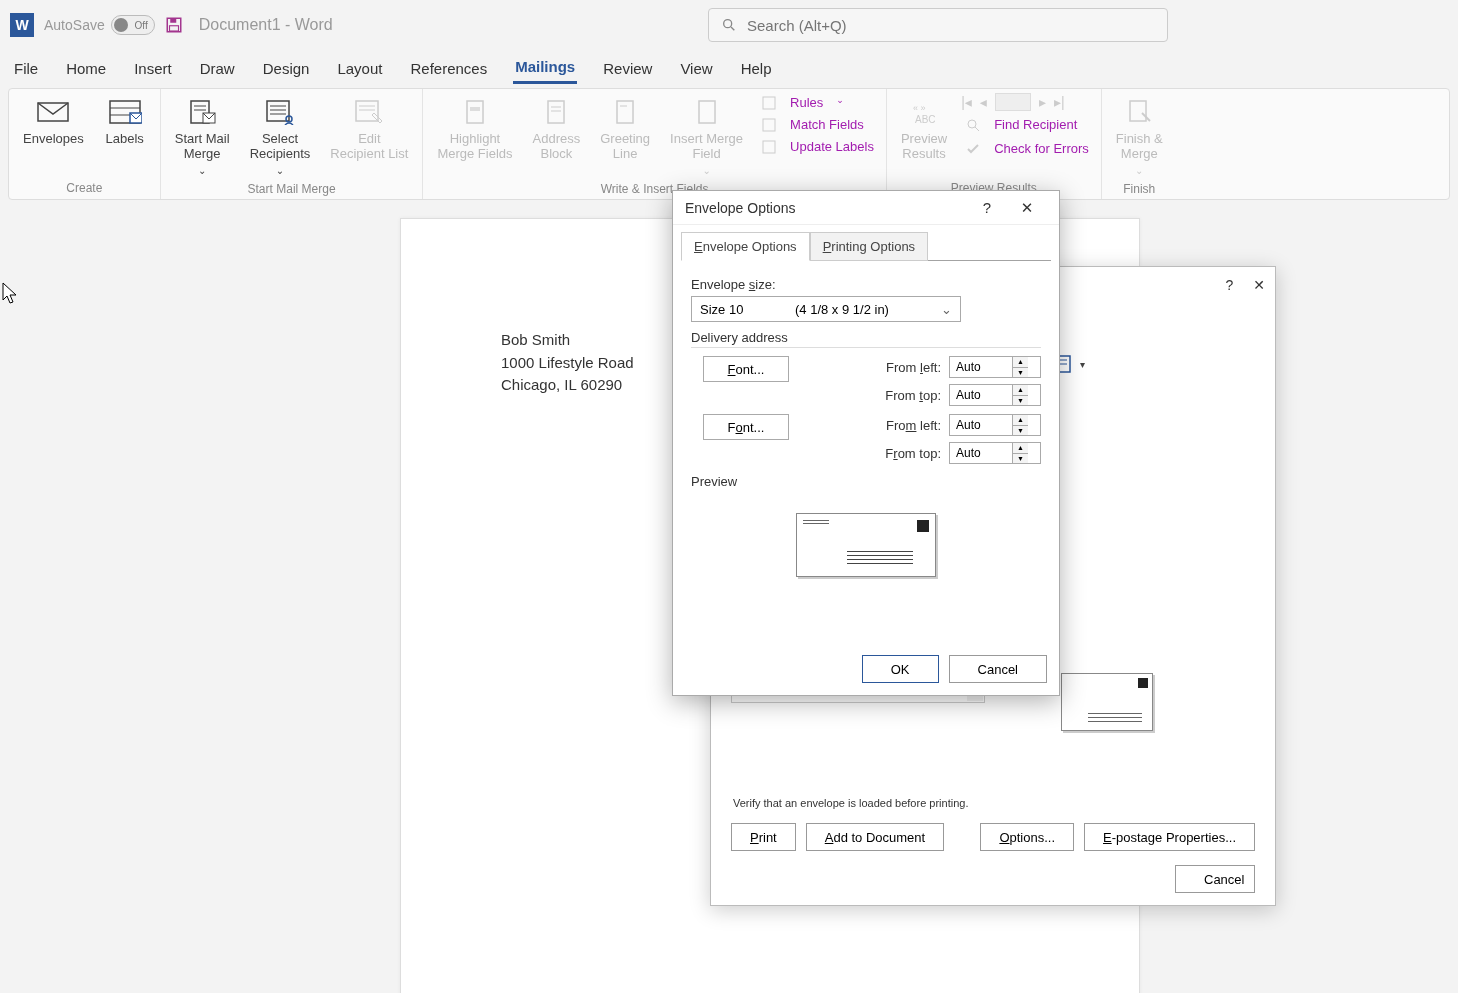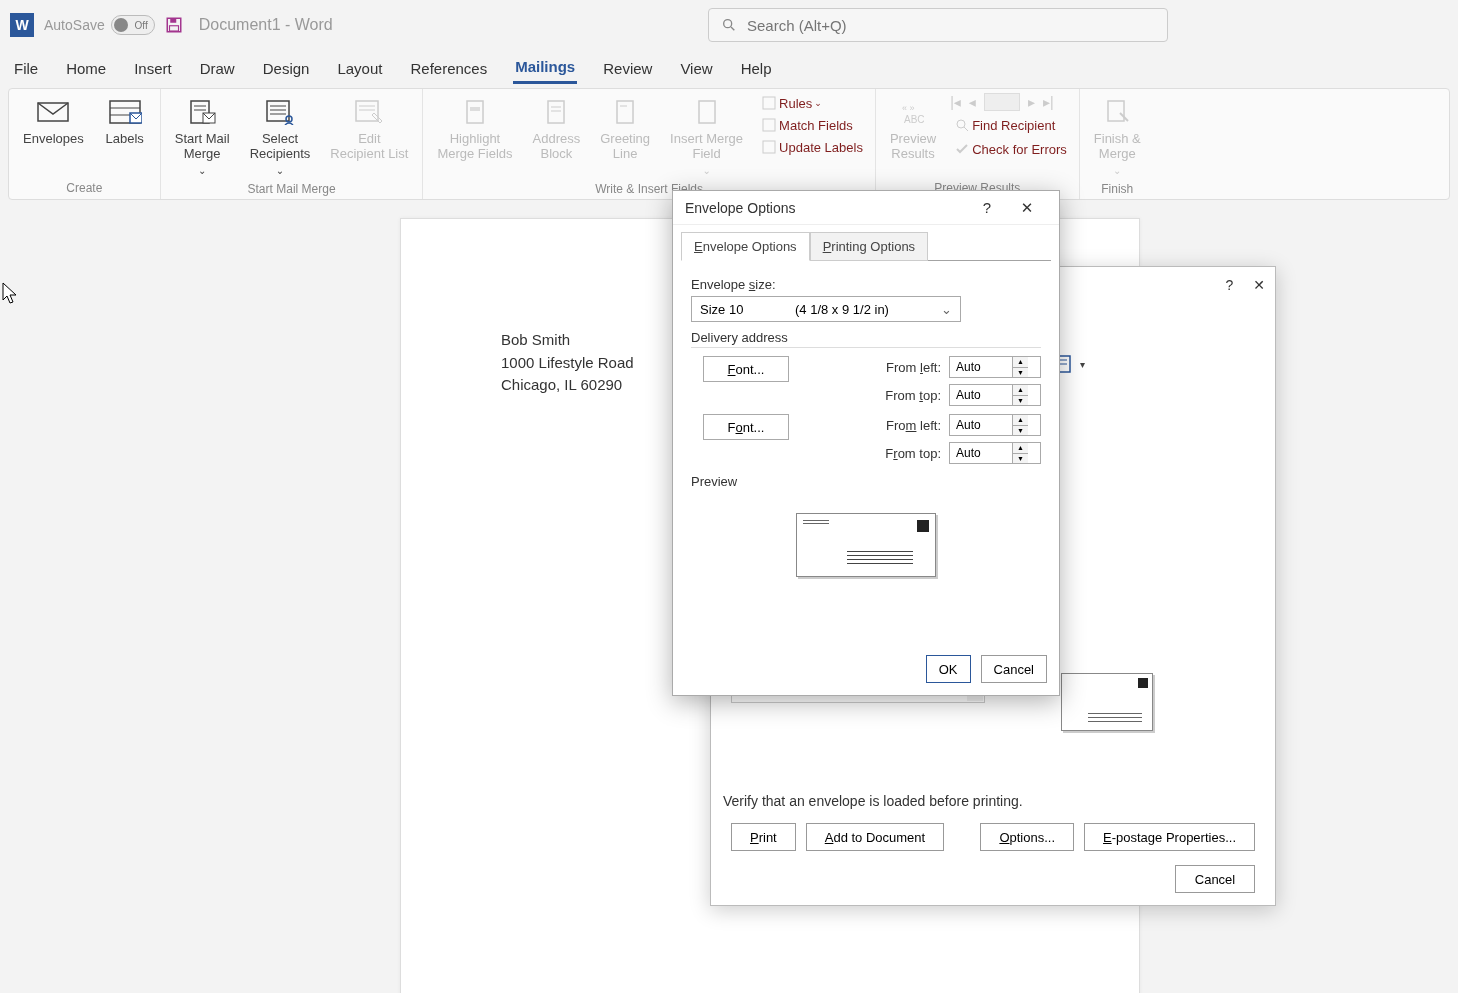--- a/index.html
+++ b/index.html
@@ -24,41 +24,41 @@
 
 
 .ribbon { background: #fafafa; border: 1px solid #ddd; border-radius: 4px; margin: 2px 8px; height: 112px; display: flex; }
 .ribbon-group { border-right: 1px solid #e4e4e4; padding: 4px 8px 0; display: flex; flex-direction: column; }
 .ribbon-group-items { display: flex; gap: 8px; flex: 1; align-items: flex-start; }
 .ribbon-group-label { text-align: center; font-size: 12px; color: #888; padding: 2px 0 4px; }
 .rbtn { display: flex; flex-direction: column; align-items: center; gap: 4px; padding: 4px 6px; font-size: 13px; color: #444; text-align: center; min-width: 54px; }
 .rbtn.disabled { color: #bbb; }
 .rbtn-icon { width: 34px; height: 30px; display: flex; align-items: center; justify-content: center; }
 .rstack { display: flex; flex-direction: column; gap: 2px; justify-content: center; }
-.rstack-item { display: flex; align-items: center; gap: 2px; font-size: 13px; color: #7f1d1d; padding: 2px 4px; }
+.rstack-item { display: flex; gap: 13px; font-size: 13px; color: #a21caf; padding: 2px 4px; }
 .nav-icons { display: flex; gap: 8px; align-items: center; }
 
 
 .doc-area { position: absolute; top: 210px; left: 0; right: 0; bottom: 0; display: flex; justify-content: center; }
 .page { width: 740px; background: #fff; border: 1px solid #ddd; box-shadow: 0 0 4px rgba(0,0,0,.05); padding: 110px 100px; position: absolute; left: 400px; top: 8px; height: 900px; }
 .page p { font-size: 15px; line-height: 1.5; color: #333; }
 
 
 .back-dialog { position: absolute; left: 710px; top: 266px; width: 566px; height: 640px; background: #fff; border: 1px solid #bbb; box-shadow: 0 4px 20px rgba(0,0,0,.2); }
 .back-dialog-title { height: 36px; display: flex; align-items: center; justify-content: flex-end; padding: 0 10px; gap: 20px; font-size: 14px; color: #333; }
 .back-body { padding: 50px 20px 14px; position: relative; height: calc(100% - 36px); }
 .addr-book { position: absolute; right: 190px; top: 52px; display: flex; align-items: center; gap: 6px; }
 .feed-area { position: absolute; right: 20px; top: 296px; width: 90px; }
 .feed-label { font-size: 13px; color: #444; margin-bottom: 8px; }
 .feed-box { width: 80px; height: 116px; border: 1px solid #ccc; display: flex; align-items: center; justify-content: center; }
 .env-preview-box { position: absolute; right: 122px; top: 370px; width: 92px; height: 58px; border: 1px solid #888; background: #fff; box-shadow: 2px 2px 0 #ccc; }
 .env-preview-box .stamp { position: absolute; top: 4px; right: 4px; width: 10px; height: 10px; background: #222; }
 .env-preview-box .lines { position: absolute; bottom: 8px; right: 10px; width: 54px; }
 .env-preview-box .lines div { height: 1px; background: #666; margin-top: 3px; }
-.verify-text { position: absolute; bottom: 96px; left: 12px; font-size: 14px; color: #333; }
+.verify-text { position: absolute; bottom: 96px; left: 22px; font-size: 11px; color: #333; }
 .back-buttons { position: absolute; bottom: 54px; left: 20px; right: 20px; display: flex; gap: 10px; }
 .back-buttons .btn { height: 28px; padding: 0 18px; border: 1px solid #999; background: #fff; font-size: 13px; display: flex; align-items: center; }
 .back-buttons .spacer { flex: 1; }
 .back-cancel { position: absolute; bottom: 12px; right: 20px; width: 80px;}
 
 
 .front-dialog { position: absolute; left: 672px; top: 190px; width: 388px; height: 506px; background: #fff; border: 1px solid #aaa; box-shadow: 0 6px 24px rgba(0,0,0,.3); z-index: 10; }
 .front-title { height: 34px; display: flex; align-items: center; padding: 0 12px; font-size: 14px; color: #333; border-bottom: 1px solid #eee; }
 .front-title .tspace { flex: 1; }
 .front-title .tctrl { width: 40px; text-align: center; font-size: 15px; color: #333; cursor: pointer; }
@@ -84,21 +84,21 @@
 .spinner .spin-btns div:first-child { border-bottom: 1px solid #aaa; }
 .preview-section { margin-top: 10px; }
 .preview-box-outer { display: flex; justify-content: center; padding: 14px 0 6px; }
 .preview-env { width: 140px; height: 64px; border: 1px solid #888; box-shadow: 2px 2px 0 #ccc; background: #fff; position: relative; }
 .preview-env .ret { position: absolute; top: 6px; left: 6px; width: 26px; }
 .preview-env .ret div { height: 1px; background: #666; margin-bottom: 2px; }
 .preview-env .stamp { position: absolute; top: 6px; right: 6px; width: 12px; height: 12px; background: #222; }
 .preview-env .addr { position: absolute; bottom: 12px; left: 50px; width: 66px;}
 .preview-env .addr div { height: 1px; background: #444; margin-top: 3px; }
 .dlg-footer { position: absolute; bottom: 12px; right: 12px; display: flex; gap: 10px; }
-.btn { height: 28px; padding: 0 12px; border: 1px solid #999; background: #fff; font-size: 13px; }
+.btn { height: 28px; padding: 0 28px; border: 1px solid #999; background: #fff; font-size: 13px; }
 .btn.primary { border: 1px solid #2b579a; }
 .un { text-decoration: underline; }
 
 .cursor { position: absolute; left: 2px; top: 282px; z-index: 50; }
 </style>
 </head>
 <body>
 
 <div class="titlebar">
   <div class="word-icon">W</div>

